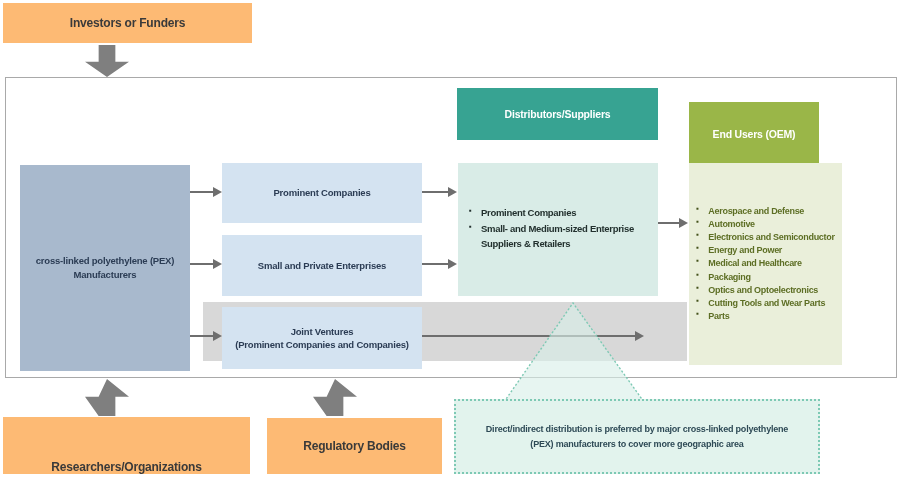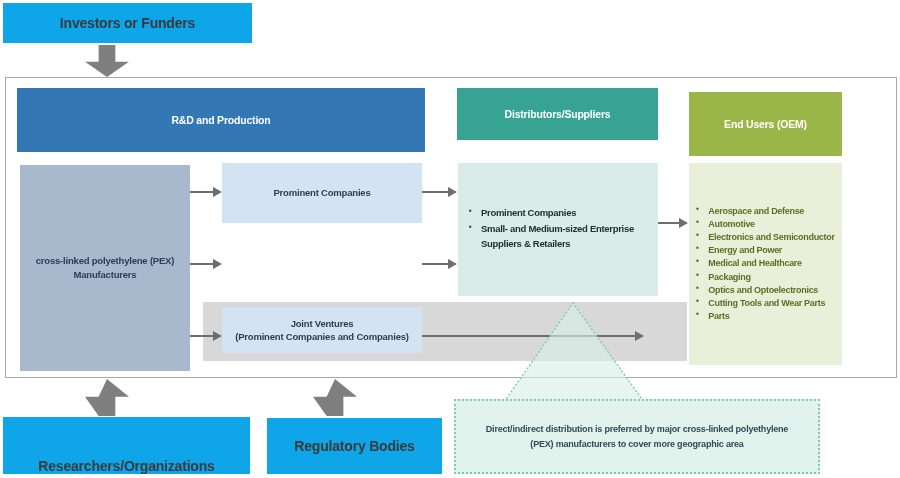--- a/index.html
+++ b/index.html
@@ -4,37 +4,37 @@
 <style>
   * { margin:0; padding:0; box-sizing:border-box; }
   html,body { background:#fff; }
   body { font-family:"Liberation Sans", sans-serif; }
   #stage { position:relative; width:900px; height:478px; background:#fff; overflow:hidden; }
 
   .box { position:absolute; display:flex; align-items:center; justify-content:center; text-align:center; }
   .lbl { font-weight:700; letter-spacing:-0.2px; }
 
   
-  .ext { background:#0ea5e9; color:#3a3a3a; font-size:14px; }
+  .ext { background:#fdba74; color:#3a3a3a; font-size:12px; }
 
   
   #container { position:absolute; left:5px; top:77px; width:892px; height:301px; border:1px solid #a9a9a9; background:#fff; }
 
   
   .hdr { color:#fff; font-size:10.5px; }
   #hdr-rnd  { left:17px;  top:88px; width:408px; height:64px; background:#3477b5; }
   #hdr-dist { left:457px; top:88px; width:201px; height:52px; background:#37a392; }
-  #hdr-end  { left:689px; top:92px; width:153px; height:64px; background:#9ab648; }
+  #hdr-end  { left:689px; top:102px; width:130px; height:64px; background:#9ab648; }
 
   
   #manufacturers { left:20px; top:165px; width:170px; height:206px; background:#a8b9cd; color:#2b3c54; font-size:9.5px; line-height:1.5; }
   .bluebox { left:222px; width:200px; background:#d4e3f1; color:#2b3c54; font-size:9.5px; line-height:1.4; flex-direction:column; }
   #bb-0 { top:163px; height:60px; }
   #bb-1 { top:235px; height:61px; }
-  #bb-2 { top:307px; height:46px; }
+  #bb-2 { top:307px; height:62px; }
 
   
   #band { position:absolute; left:203px; top:302px; width:484px; height:59px; background:#d8d8d8; }
 
   
   #dist-box { left:458px; top:163px; width:200px; height:133px; background:#d9ece7; }
   #end-box  { left:689px; top:163px; width:153px; height:202px; background:#eaefda; }
   ul.blist { list-style:none; text-align:left; }
   ul.blist li { position:relative; padding-left:12px; font-weight:700; letter-spacing:-0.3px; }
   ul.blist li::before { content:"▪"; position:absolute; left:0; top:-1px; font-size:8px; }
@@ -64,38 +64,39 @@
 
 <div id="stage">
 
   <div class="box ext" style="left:3px; top:3px; width:249px; height:40px;">
     <span class="lbl">Investors or Funders</span>
   </div>
   <div class="block-arrow down" style="left:85px; top:45px; width:44px; height:32px;"></div>
 
   <div id="container"></div>
 
-  <div class="box hdr" id="hdr-rnd">
-    <span class="lbl">R&amp;D and Production</span>
-  </div>
   <div class="box hdr" id="hdr-dist">
     <span class="lbl">Distributors/Suppliers</span>
   </div>
   <div class="box hdr" id="hdr-end">
     <span class="lbl">End Users (OEM)</span>
   </div>
 
   <div id="band"></div>
 
   <div class="box" id="manufacturers">
     <span class="lbl" style="max-width:150px;">cross-linked polyethylene (PEX) Manufacturers</span>
   </div>
 
   <div class="box bluebox" id="bb-0">
     <span class="lbl">Prominent Companies</span>
+    <span class="lbl"></span>
+  </div>
+  <div class="box bluebox" id="bb-1">
+    <span class="lbl">Small and Private Enterprises</span>
     <span class="lbl"></span>
   </div>
   <div class="box bluebox" id="bb-2">
     <span class="lbl">Joint Ventures</span>
     <span class="lbl">(Prominent Companies and Companies)</span>
   </div>
 
   <div class="box" id="dist-box">
     <ul class="blist" style="max-width:178px;">
       <li>Prominent Companies</li>

